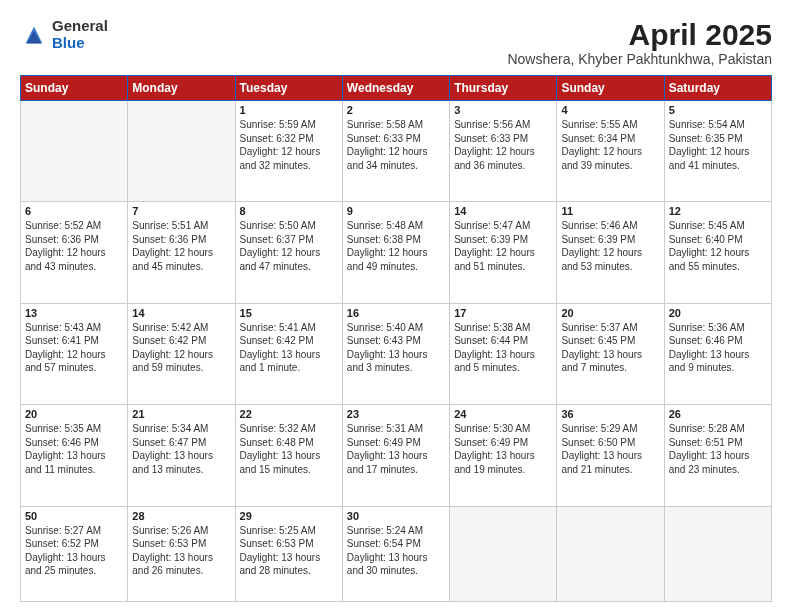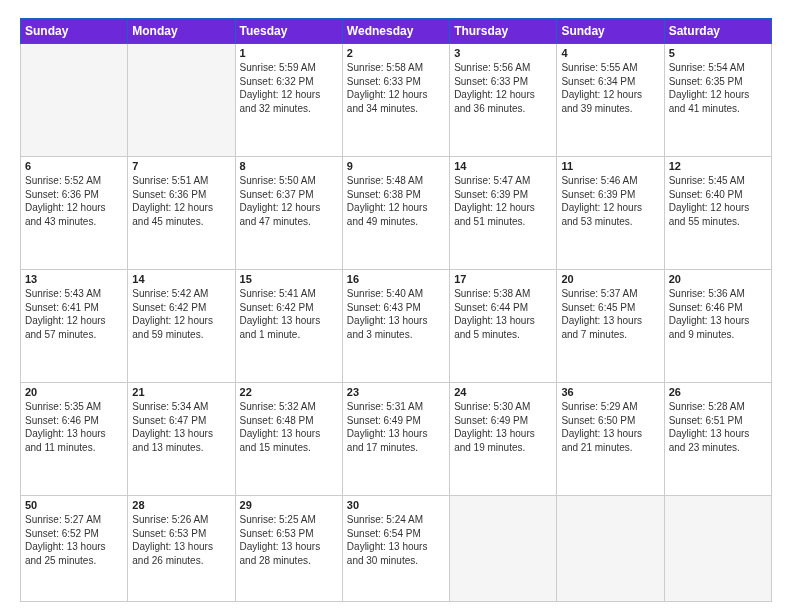--- a/index.html
+++ b/index.html
@@ -52,21 +52,21 @@
       font-size: 14px;
       color: #444;
       font-weight: normal;
     }
     .calendar {
       width: 100%;
       border-collapse: collapse;
       flex: 1;
     }
     .calendar th {
-      background: #6d28d9;
+      background: #b91c1c;
       color: #fff;
       font-size: 12px;
       font-weight: bold;
       padding: 5px 4px;
       text-align: left;
       border: 1px solid #1565c0;
     }
     .calendar td {
       border: 1px solid #ccc;
       vertical-align: top;
@@ -92,20 +92,37 @@
       line-height: 1.35;
     }
     tr:last-child td {
       height: 70px;
     }
   </style>
 </head>
 <body>
 
 <div class="page">
+  <div class="header">
+    <div class="logo">
+      <svg class="logo-icon" viewBox="0 0 40 40">
+
+        <polygon points="8,32 20,8 32,32" fill="#1565c0" opacity="0.85"></polygon>
+        <polygon points="20,14 30,32 10,32" fill="#1a237e" opacity="0.5"></polygon>
+      </svg>
+      <div class="logo-text">
+        <span class="logo-general">General</span><br>
+        <span class="logo-blue">Blue</span>
+      </div>
+    </div>
+    <div class="title-block">
+      <h1>April 2025</h1>
+      <h2>Nowshera, Khyber Pakhtunkhwa, Pakistan</h2>
+    </div>
+  </div>
 
   <table class="calendar">
     <thead>
       <tr>
         <th>Sunday</th>
         <th>Monday</th>
         <th>Tuesday</th>
         <th>Wednesday</th>
         <th>Thursday</th>
         <th>Sunday</th>

